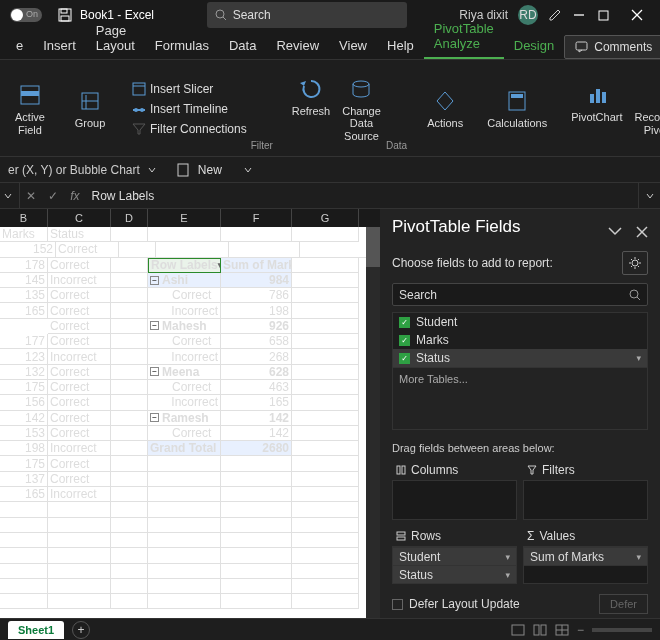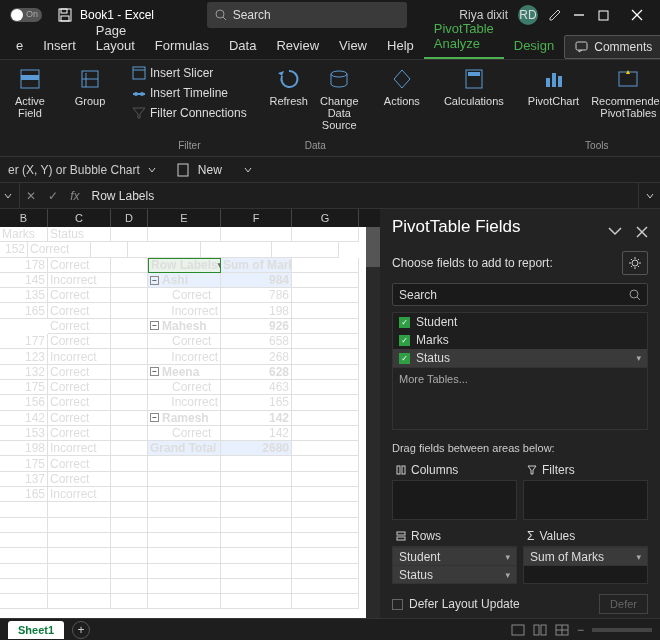--- a/index.html
+++ b/index.html
@@ -16,21 +16,21 @@
 .titlebar .user{color:#ccc;font-size:12px}
 .titlebar .avatar{width:20px;height:20px;border-radius:50%;background:#3d7a6a;display:flex;align-items:center;justify-content:center;font-size:9px;color:#fff}
 .titlebar .winicon{width:14px;height:14px;display:flex;align-items:center;justify-content:center;color:#fff}
 .closewin{width:34px;height:30px;display:flex;align-items:center;justify-content:center}
 .tabsbar{height:30px;display:flex;align-items:flex-end;padding:0 6px;gap:0;border-bottom:1px solid #333}
 .tab{padding:6px 10px;color:#ddd;font-size:13px;cursor:pointer}
 .tab.green{color:#4caf50}
 .tab.active{border-bottom:2px solid #4caf50}
 .tabsbar .commentsbtn{margin-left:auto;height:24px;background:#2b2b2b;border:1px solid #555;padding:0 10px;display:flex;align-items:center;gap:6px;font-size:12px;border-radius:2px}
 .ribbon{height:97px;display:flex;background:#1e1e1e;align-items:flex-start;border-bottom:1px solid #333}
-.rgrp{display:flex;flex-direction:column;align-items:center;padding:4px 8px 2px;height:100%}
+.rgrp{display:flex;flex-direction:row;align-items:center;padding:4px 8px 2px;height:100%}
 .rgrp .items{display:flex;gap:4px;flex:1}
 .rgrp .lbl{font-size:10px;color:#999;margin-top:auto;padding-bottom:3px}
 .rsep{width:1px;height:80px;background:#333;margin-top:6px}
 .rbtn{display:flex;flex-direction:column;align-items:center;gap:3px;padding:2px 4px;font-size:11px;min-width:44px;cursor:pointer}
 .rbtn .ricon{width:26px;height:26px;display:flex;align-items:center;justify-content:center;font-size:20px;color:#5b9bd5}
 .rbtn span{text-align:center;font-size:11px;line-height:1.1}
 .smallrow{display:flex;flex-direction:column;gap:2px}
 .smallbtn{display:flex;align-items:center;gap:4px;font-size:11px;padding:2px 4px;cursor:pointer;white-space:nowrap}
 .smallbtn.dis{color:#666}
 .subbar{height:26px;display:flex;align-items:center;padding:0 8px;background:#1e1e1e;border-bottom:1px solid #333;gap:8px}
@@ -356,21 +356,21 @@
             <span></span>
           </div>
           <div class="cell" style="width: 71px;">
             <span></span>
           </div>
           <div class="cell" style="width: 67px;">
             <span></span>
           </div>
         </div>
         <div class="row">
-          <div class="cell r" style="width: 28px;">
+          <div class="cell r" style="width: 56px;">
             <span>152</span>
           </div>
           <div class="cell" style="width: 63px;">
             <span>Correct</span>
           </div>
           <div class="cell" style="width: 37px;">
             <span></span>
           </div>
           <div class="cell" style="width: 73px;">
             <span></span>

